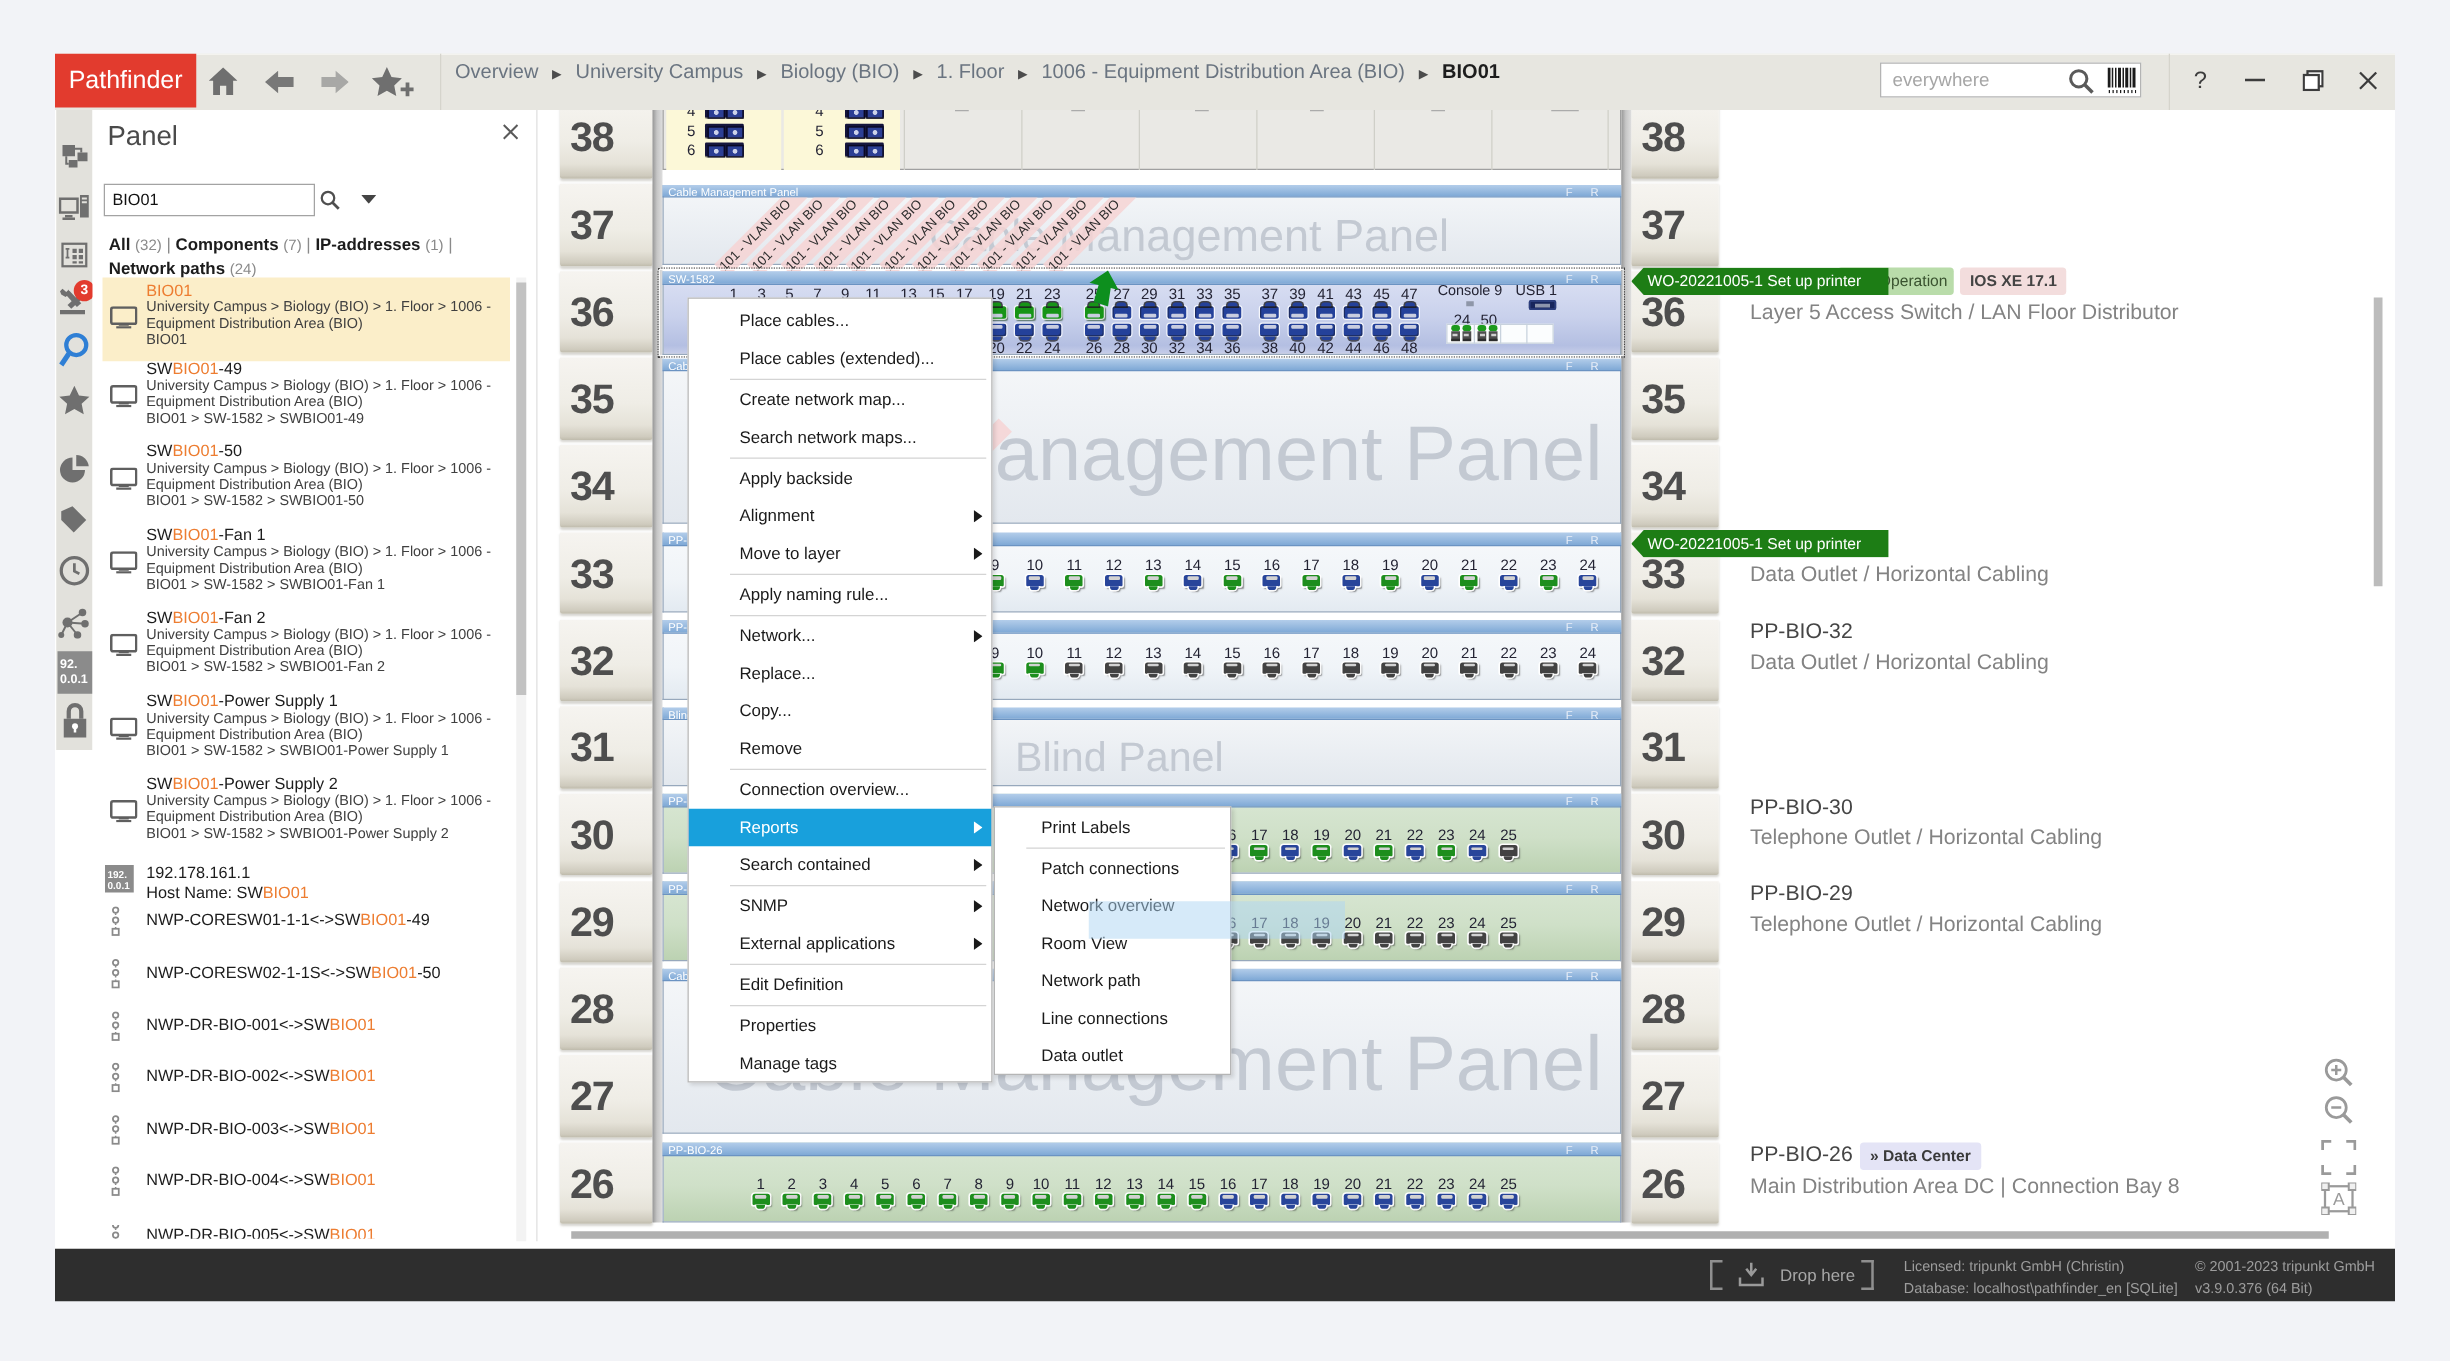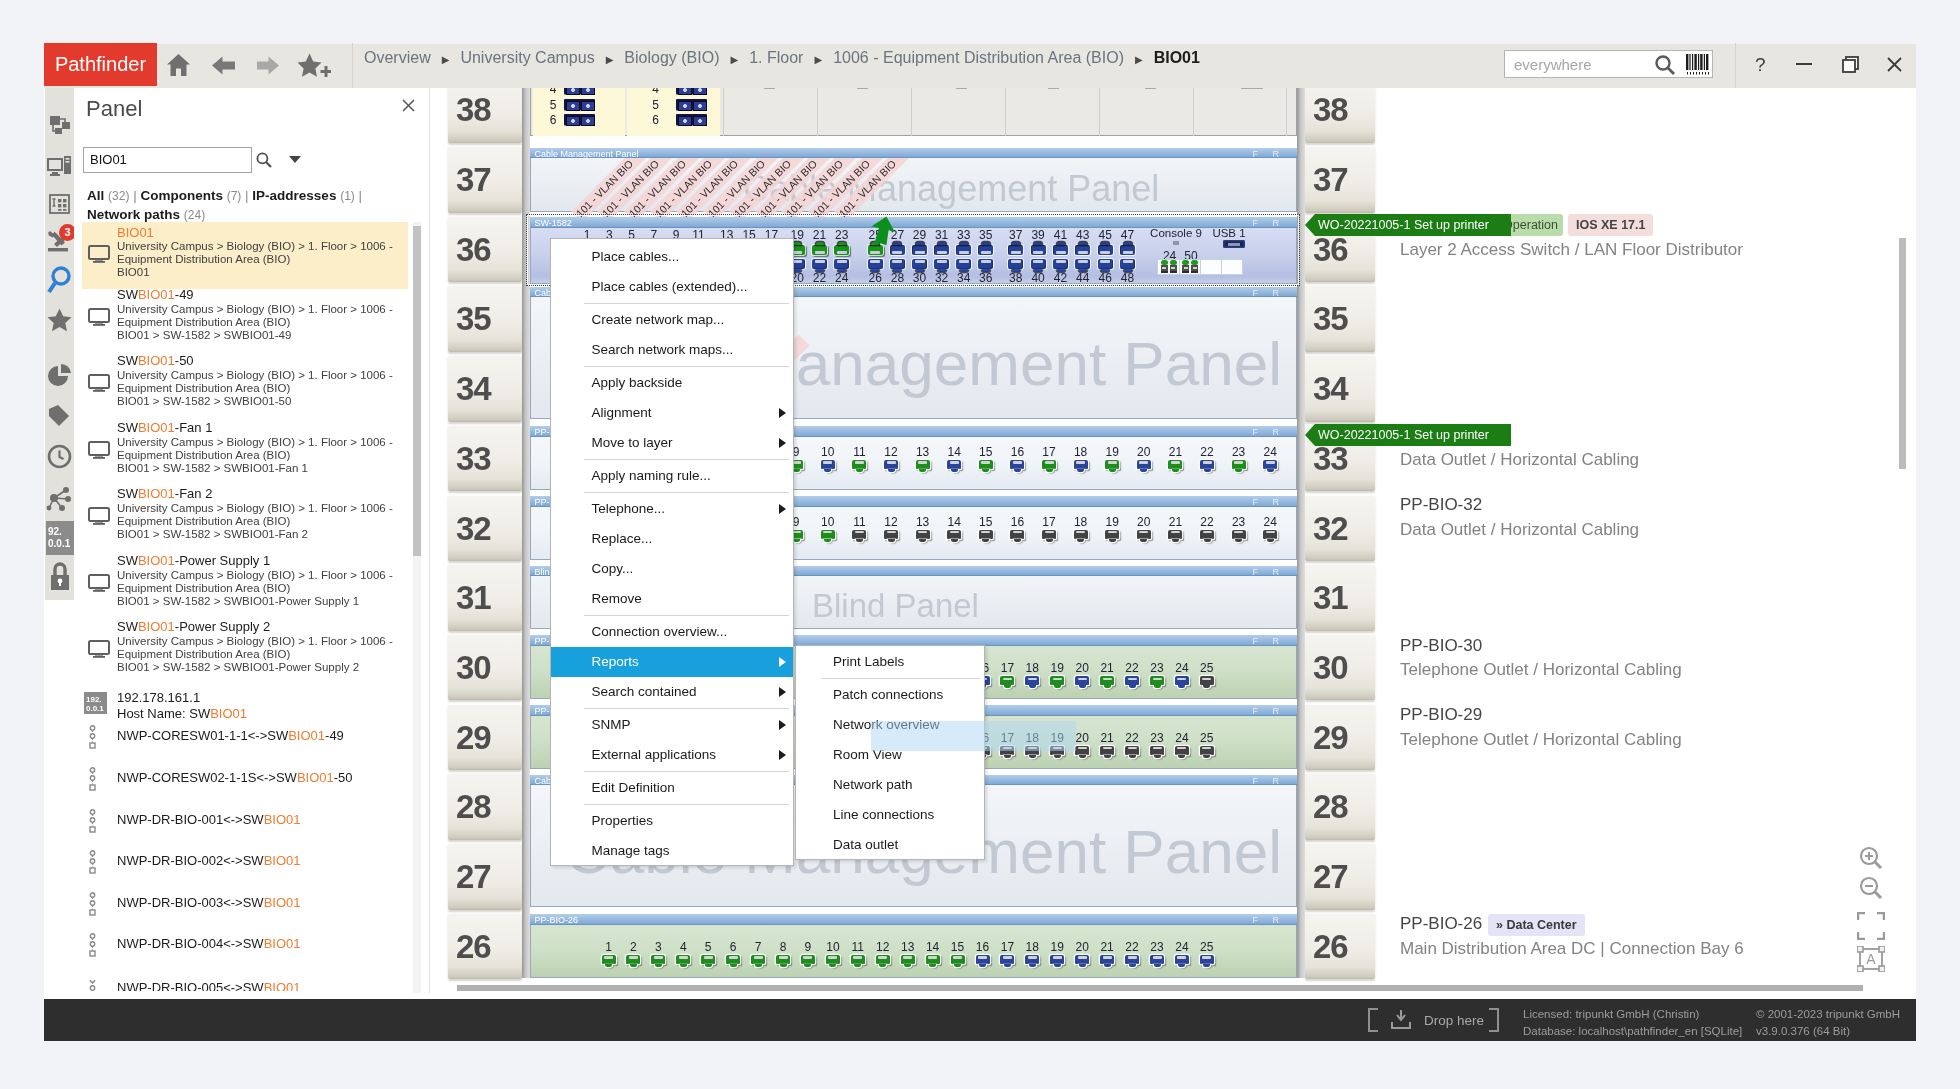--- a/index.html
+++ b/index.html
@@ -792,32 +792,32 @@
       <div class="pt n" style="left:1150.0px;top:955.2px;"></div>
       <div class="pnum" style="left:1181.9px;top:940.2px;">24</div>
       <div class="pt n" style="left:1174.9px;top:955.2px;"></div>
       <div class="pnum" style="left:1206.8px;top:940.2px;">25</div>
       <div class="pt n" style="left:1199.8px;top:955.2px;"></div>
     </div>
   </div>
 <div class="pill" style="left:1470px;top:214px;width:93px;background:#b9dcaa;color:#39522f;text-align:right;padding-right:5px;padding-left:0;">Operation</div>
 <div class="tag" style="left:1305px;top:214px;width:206px;">WO-20221005-1 Set up printer</div>
 <div class="pill" style="left:1568px;top:214px;background:#f3dddd;color:#444;font-weight:bold;">IOS XE 17.1</div>
-<div class="desc" style="left:1400px;top:240px;">Layer 2 Access Switch / LAN Floor Distributor</div>
+<div class="desc" style="left:1400px;top:240px;">Layer 5 Access Switch / LAN Floor Distributor</div>
 <div class="tag" style="left:1305px;top:424px;width:206px;">WO-20221005-1 Set up printer</div>
 <div class="desc" style="left:1400px;top:450px;">Data Outlet / Horizontal Cabling</div>
 <div class="name" style="left:1400px;top:495px;">PP-BIO-32</div>
 <div class="desc" style="left:1400px;top:520px;">Data Outlet / Horizontal Cabling</div>
 <div class="name" style="left:1400px;top:636px;">PP-BIO-30</div>
 <div class="desc" style="left:1400px;top:660px;">Telephone Outlet / Horizontal Cabling</div>
 <div class="name" style="left:1400px;top:705px;">PP-BIO-29</div>
 <div class="desc" style="left:1400px;top:730px;">Telephone Outlet / Horizontal Cabling</div>
 <div class="name" style="left:1400px;top:914px;">PP-BIO-26</div>
 <div class="pill" style="left:1488px;top:914px;background:#e4e4f6;color:#3a3a3a;font-weight:bold;">» Data Center</div>
-<div class="desc" style="left:1400px;top:939px;">Main Distribution Area DC | Connection Bay 6</div>
+<div class="desc" style="left:1400px;top:939px;">Main Distribution Area DC | Connection Bay 8</div>
 <svg class="a" style="left:1858px;top:845px" width="26" height="26" viewBox="0 0 26 26">
 <circle cx="11" cy="11" r="8" fill="none" stroke="#9a9a9a" stroke-width="2.2"></circle>
 <line x1="17" y1="17" x2="23" y2="23" stroke="#9a9a9a" stroke-width="3"></line>
 <path d="M7 11 L15 11 M11 7 L11 15" stroke="#9a9a9a" stroke-width="2"></path>
   </svg>
 <svg class="a" style="left:1858px;top:875px" width="26" height="26" viewBox="0 0 26 26">
 <circle cx="11" cy="11" r="8" fill="none" stroke="#9a9a9a" stroke-width="2.2"></circle>
 <line x1="17" y1="17" x2="23" y2="23" stroke="#9a9a9a" stroke-width="3"></line>
 <path d="M7 11 L15 11" stroke="#9a9a9a" stroke-width="2"></path>
   </svg>
@@ -846,21 +846,21 @@
     <svg class="a" style="left:228px;top:168.5px" width="7" height="10" viewBox="0 0 7 10">
       <path d="M0 0 L7 5 L0 10 Z" fill="#1a1a1a"></path>
     </svg>
     <div class="mi" style="top:188.5px;">Move to layer</div>
     <svg class="a" style="left:228px;top:198.5px" width="7" height="10" viewBox="0 0 7 10">
       <path d="M0 0 L7 5 L0 10 Z" fill="#1a1a1a"></path>
     </svg>
     <div class="sep" style="top:219.5px;"></div>
     <div class="mi" style="top:221.5px;">Apply naming rule...</div>
     <div class="sep" style="top:252.5px;"></div>
-    <div class="mi" style="top:254.5px;">Telephone...</div>
+    <div class="mi" style="top:254.5px;">Network...</div>
     <svg class="a" style="left:228px;top:264.5px" width="7" height="10" viewBox="0 0 7 10">
       <path d="M0 0 L7 5 L0 10 Z" fill="#1a1a1a"></path>
     </svg>
     <div class="mi" style="top:284.5px;">Replace...</div>
     <div class="mi" style="top:314.5px;">Copy...</div>
     <div class="mi" style="top:344.5px;">Remove</div>
     <div class="sep" style="top:375.5px;"></div>
     <div class="mi" style="top:377.5px;">Connection overview...</div>
     <div class="mi" style="top:407.5px;background:#18a0dc;color:#fff;">Reports</div>
     <svg class="a" style="left:228px;top:417.5px" width="7" height="10" viewBox="0 0 7 10">

